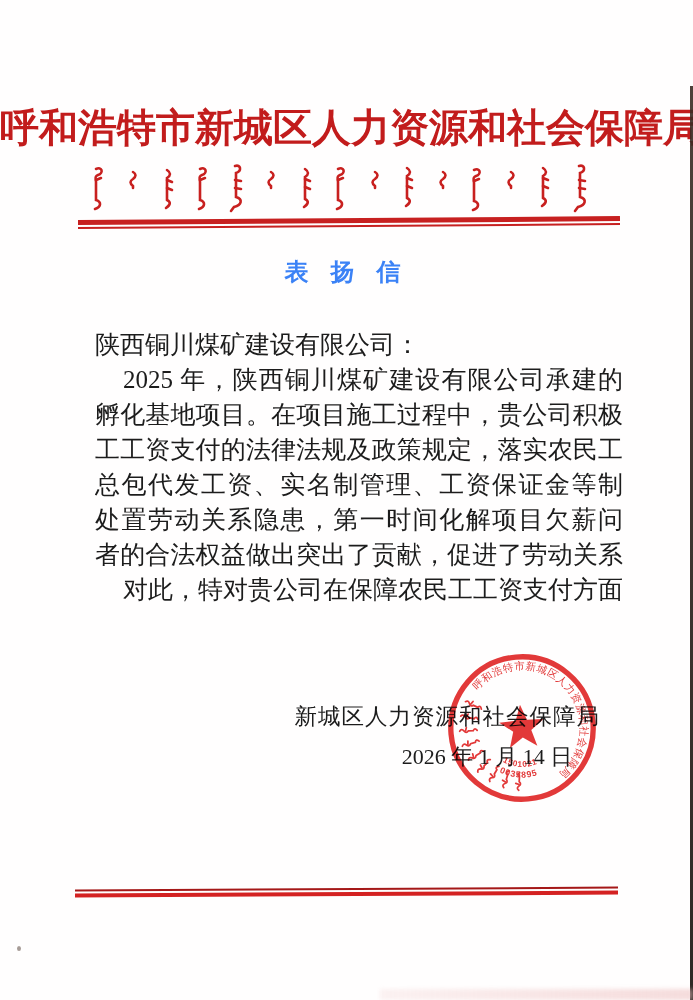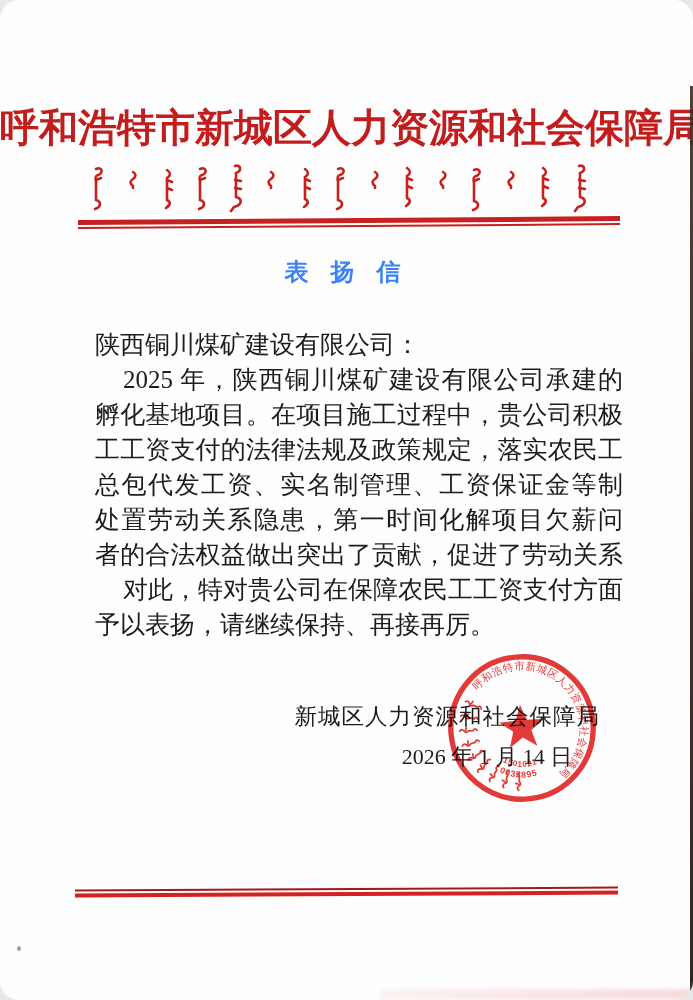--- a/index.html
+++ b/index.html
@@ -1,21 +1,20 @@
 <!DOCTYPE html>
 <html><head>
 <meta charset="utf-8">
 <style>
   html,body{margin:0;padding:0;background:#e8e8e8;}
   .page{
     position:relative;width:693px;height:1000px;margin:0 auto;
     background:#fffefe;overflow:hidden;
     font-family:"Liberation Serif","DejaVu Serif",serif;
     color:#1c1c1c;
-    border-radius:19px;
   }
   
   .bureau-title{
     position:absolute;top:101px;left:0;width:100%;
     text-align:center;margin:0;
     font-family:"Liberation Sans","DejaVu Sans",sans-serif;
     font-weight:bold;font-size:39px;letter-spacing:0px;
     color:#c21c1c;white-space:nowrap;
   }
   .mongolian-row{position:absolute;top:162px;left:50%;transform:translateX(-50%);}
@@ -122,21 +121,20 @@
 
   <div class="body-block">
     <div class="bline">陕西铜川煤矿建设有限公司：</div>
     <div class="bline j indent">2025 年，陕西铜川煤矿建设有限公司承建的荣联科创产业</div>
     <div class="bline j">孵化基地项目。在项目施工过程中，贵公司积极学习保障农民</div>
     <div class="bline j">工工资支付的法律法规及政策规定，落实农民工工资专用账户、</div>
     <div class="bline j">总包代发工资、实名制管理、工资保证金等制度。同时，积极</div>
     <div class="bline j">处置劳动关系隐患，第一时间化解项目欠薪问题，为维护劳动</div>
     <div class="bline j last">者的合法权益做出突出了贡献，促进了劳动关系和谐稳定。</div>
     <div class="bline j indent">对此，特对贵公司在保障农民工工资支付方面做出的贡献</div>
-    <div class="bline j last">予以表扬，请继续保持、再接再厉。</div>
   </div>
 
   <p class="signature">新城区人力资源和社会保障局</p>
   <p class="date">2026 年 1 月 14 日</p>
 
   <svg class="seal" viewBox="-80 -80 160 160" aria-hidden="true">
     <defs>
       <path id="sealArcCn" d="M -42.4 -42.4 A 60 60 0 1 1 28.2 53.0" fill="none"></path>
       <path id="sealArcN1" d="M -22.9 32.8 A 40 40 0 0 0 22.9 32.8" fill="none"></path>
       <path id="sealArcN2" d="M -27.0 43.2 A 51 51 0 0 0 27.0 43.2" fill="none"></path>

